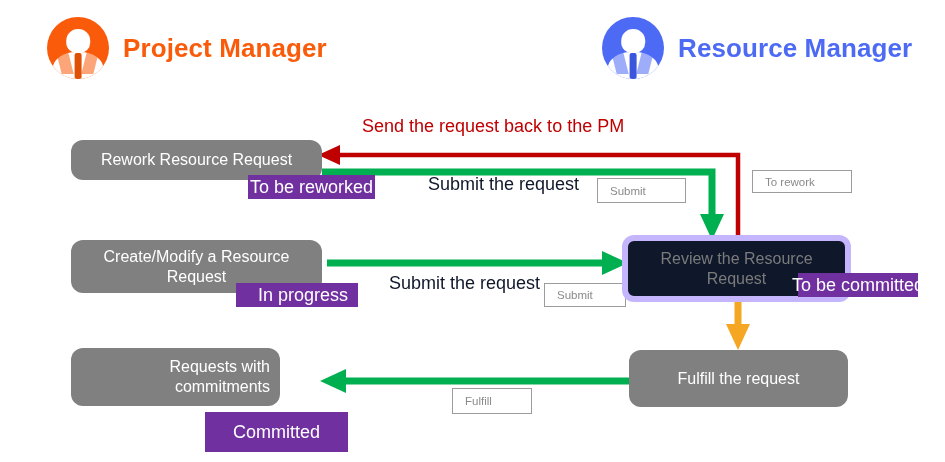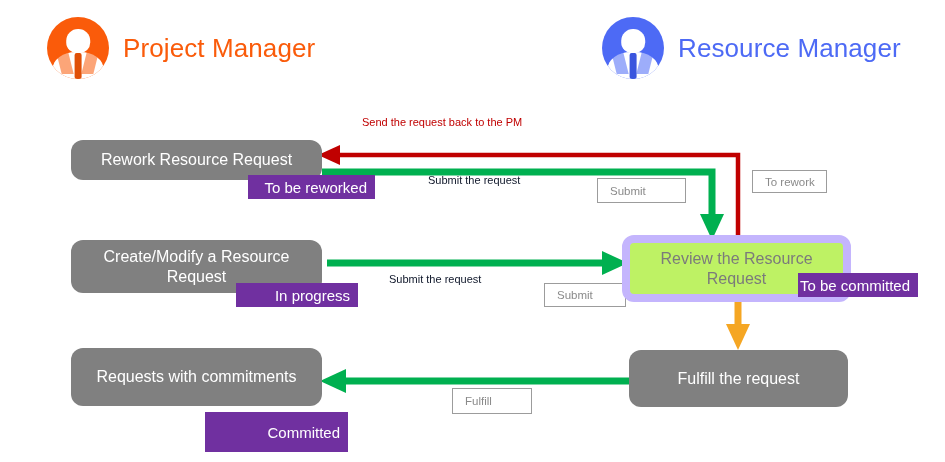--- a/index.html
+++ b/index.html
@@ -70,55 +70,56 @@
     width: 20%;
     height: 36%;
   }
   .role-avatar .collarL { left: 20%;  transform: skewX(14deg); }
   .role-avatar .collarR { right: 20%; transform: skewX(-14deg); }
 
   .role-label {
     font-size: 26px;
     white-space: nowrap;
     letter-spacing: 0.1px;
+    font-weight: bold;
   }
 
   
   .node {
     position: absolute;
     box-sizing: border-box;
     display: flex;
     align-items: center;
     justify-content: center;
     text-align: center;
     border-radius: 12px;
     font-size: 16px;
     line-height: 1.22;
     padding: 4px 10px;
   }
   .node.filled {
     background: #808080;
     color: #ffffff;
   }
   .node.outlined {
-    background: #bef264;
+    background: #0f172a;
     color: #7b7b7b;
-    border: 8px solid #c4b5fd;
+    border: 6px solid #c4b5fd;
   }
 
   
   .badge {
     position: absolute;
     box-sizing: border-box;
     background: #7030a0;
     color: #ffffff;
-    font-size: 15px;
-    display: flex;
-    align-items: center;
-    justify-content: flex-end;
+    font-size: 18px;
+    display: flex;
+    align-items: center;
+    justify-content: center;
     text-align: center;
     white-space: nowrap;
     padding: 0 8px;
   }
 
   
   .action {
     position: absolute;
     box-sizing: border-box;
     background: #ffffff;
@@ -127,21 +128,21 @@
     font-size: 11.5px;
     display: flex;
     align-items: center;
     padding-left: 12px;
     white-space: nowrap;
   }
 
   
   .flow-label {
     position: absolute;
-    font-size: 11px;
+    font-size: 18px;
     white-space: nowrap;
   }
   .flow-label.green { color: #0f172a; }
   .flow-label.red   { color: #c00000; }
 
   
   #connectors {
     position: absolute;
     left: 0;
     top: 0;
@@ -213,21 +214,21 @@
   <div class="badge" style="left:248px; top:175px; width:127px; height:24px;">
     <span>To be reworked</span>
   </div>
 
   <div class="flow-label green" style="left:428px; top:174px;">Submit the request</div>
 
   <div class="action" style="left:597px; top:178px; width:89px; height:25px;">
     <span>Submit</span>
   </div>
 
-  <div class="action" style="left:752px; top:170px; width:75px; height:23px;">
+  <div class="action" style="left:752px; top:170px; width:100px; height:23px;">
     <span>To rework</span>
   </div>
 
   <div class="node filled" style="left:71px; top:240px; width:251px; height:53px;">
     <span>Create/Modify a Resource Request</span>
   </div>
   <div class="badge" style="left:236px; top:283px; width:122px; height:24px;padding-left:20px;">
     <span>In progress</span>
   </div>
 
@@ -245,20 +246,20 @@
   </div>
 
   <div class="node filled" style="left:629px; top:350px; width:219px; height:57px;">
     <span>Fulfill the request</span>
   </div>
 
   <div class="action" style="left:452px; top:388px; width:80px; height:26px;">
     <span>Fulfill</span>
   </div>
 
-  <div class="node filled" style="left:71px; top:348px; width:251px; height:58px;">
+  <div class="node filled" style="left:71px; top:348px; width:209px; height:58px;text-align:right;">
     <span>Requests with commitments</span>
   </div>
   <div class="badge" style="left:205px; top:412px; width:143px; height:40px;">
     <span>Committed</span>
   </div>
 
 </div>
 
 </body></html>

